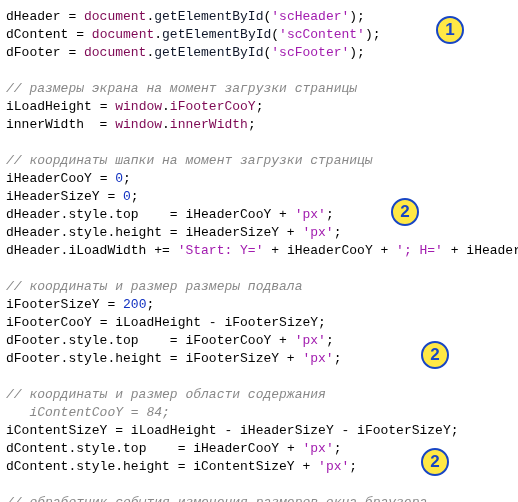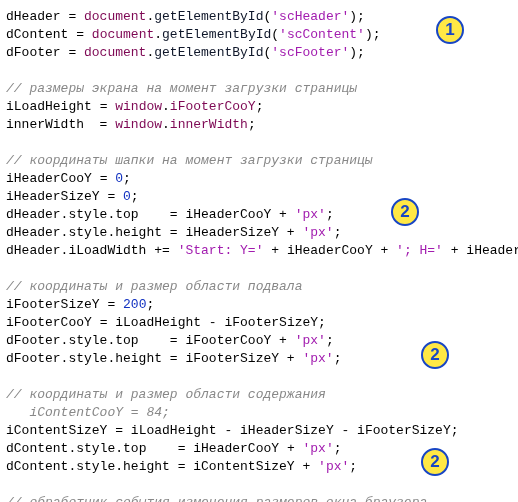--- a/index.html
+++ b/index.html
@@ -47,21 +47,21 @@
 <span class="tok-var">iLoadHeight</span><span> = </span><span class="tok-obj">window</span><span>.</span><span class="tok-obj">iFooterCooY</span><span>;</span>
 <span class="tok-var">innerWidth</span><span>  = </span><span class="tok-obj">window</span><span>.</span><span class="tok-obj">innerWidth</span><span>;</span>
 
 <span class="tok-cmt">// координаты шапки на момент загрузки страницы</span>
 <span class="tok-var">iHeaderCooY</span><span> = </span><span class="tok-num">0</span><span>;</span>
 <span class="tok-var">iHeaderSizeY</span><span> = </span><span class="tok-num">0</span><span>;</span>
 <span class="tok-var">dHeader</span><span>.style.top    = </span><span class="tok-var">iHeaderCooY</span><span> + </span><span class="tok-str">'px'</span><span>;</span>
 <span class="tok-var">dHeader</span><span>.style.height = </span><span class="tok-var">iHeaderSizeY</span><span> + </span><span class="tok-str">'px'</span><span>;</span>
 <span class="tok-var">dHeader</span><span>.iLoadWidth += </span><span class="tok-str">'Start: Y='</span><span> + </span><span class="tok-var">iHeaderCooY</span><span> + </span><span class="tok-str">'; H='</span><span> + </span><span class="tok-var">iHeaderSizeY</span>
 
-<span class="tok-cmt">// координаты и размер области подвала</span>
+<span class="tok-cmt">// координаты и размер размеры подвала</span>
 <span class="tok-var">iFooterSizeY</span><span> = </span><span class="tok-num">200</span><span>;</span>
 <span class="tok-var">iFooterCooY</span><span> = </span><span class="tok-var">iLoadHeight</span><span> - </span><span class="tok-var">iFooterSizeY</span><span>;</span>
 <span class="tok-var">dFooter</span><span>.style.top    = </span><span class="tok-var">iFooterCooY</span><span> + </span><span class="tok-str">'px'</span><span>;</span>
 <span class="tok-var">dFooter</span><span>.style.height = </span><span class="tok-var">iFooterSizeY</span><span> + </span><span class="tok-str">'px'</span><span>;</span>
 
 <span class="tok-cmt">// координаты и размер области содержания</span>
 <span class="tok-cmt">   iContentCooY = 84;</span>
 <span class="tok-var">iContentSizeY</span><span> = </span><span class="tok-var">iLoadHeight</span><span> - </span><span class="tok-var">iHeaderSizeY</span><span> - </span><span class="tok-var">iFooterSizeY</span><span>;</span>
 <span class="tok-var">dContent</span><span>.style.top    = </span><span class="tok-var">iHeaderCooY</span><span> + </span><span class="tok-str">'px'</span><span>;</span>
 <span class="tok-var">dContent</span><span>.style.height = </span><span class="tok-var">iContentSizeY</span><span> + </span><span class="tok-str">'px'</span><span>;</span>

